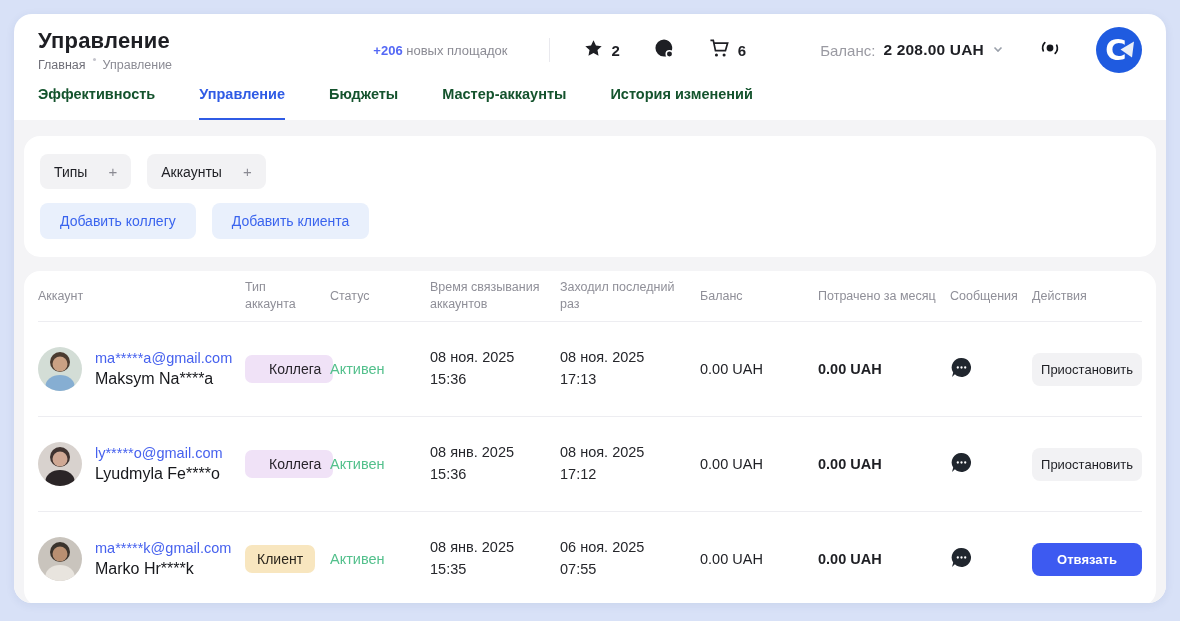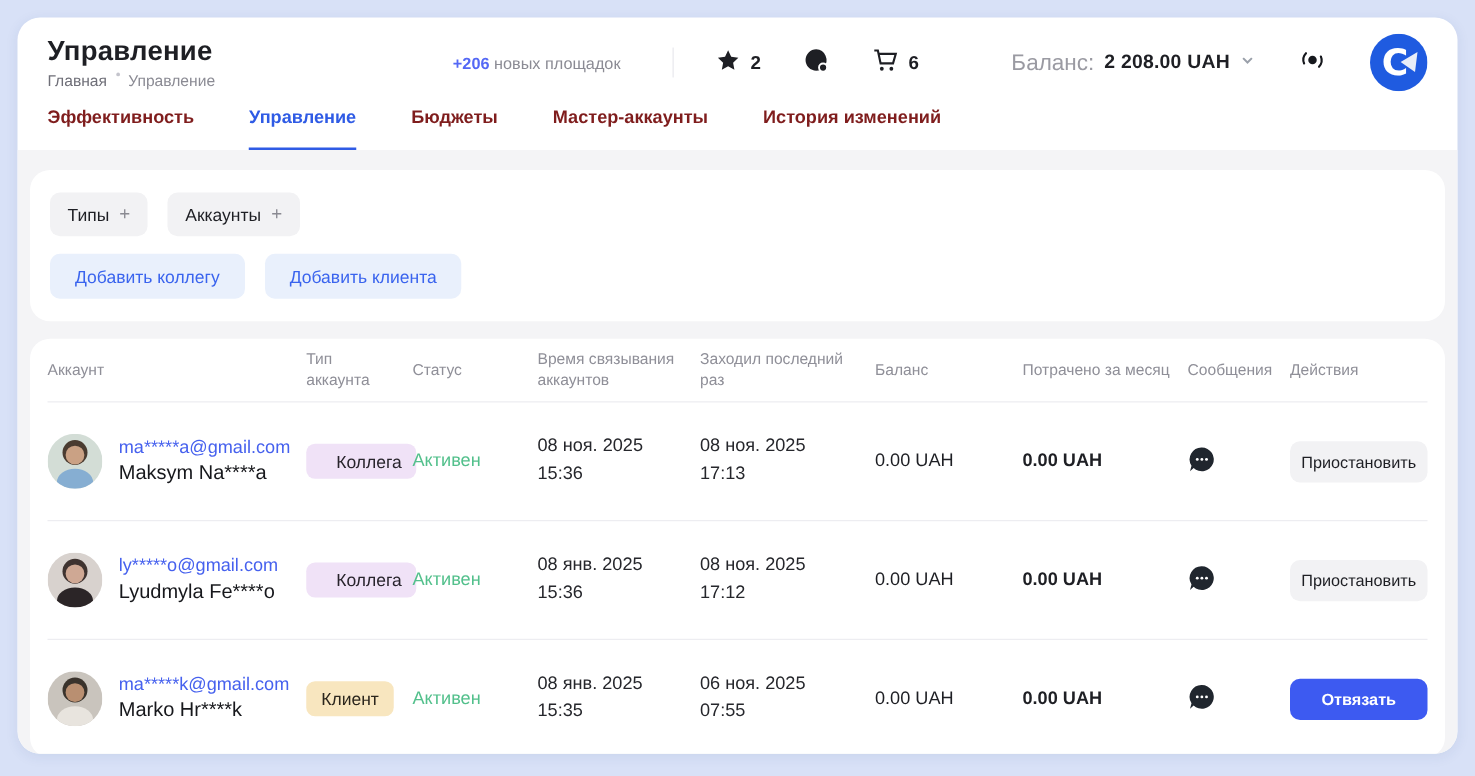--- a/index.html
+++ b/index.html
@@ -23,35 +23,35 @@
   .page-title { font-size:22px; font-weight:700; letter-spacing:.2px; }
   .breadcrumb { font-size:12.5px; color:#8b8b94; display:flex; gap:7px; align-items:flex-start; }
   .breadcrumb .crumb-home { color:#6f6f78; }
   .breadcrumb .dot { width:3px; height:3px; border-radius:50%; background:#c4c4cc; display:inline-block; }
   .header-right { margin-left:auto; display:flex; align-items:center; gap:34px; }
   .new-sites { font-size:13px; color:#8b8b94; white-space:nowrap; margin-right:8px; }
   .new-sites b { color:#5468f5; font-weight:700; }
   .v-divider { width:1px; height:24px; background:#e9e9ee; }
   .icon-count { display:flex; align-items:center; gap:8px; font-size:15px; font-weight:700; cursor:pointer; }
   .balance { display:flex; align-items:center; gap:8px; cursor:pointer; }
-  .balance-label { font-size:18px; color:#9a9aa2;padding-left:40px; }
+  .balance-label { font-size:15px; color:#9a9aa2;padding-left:40px; }
   .balance-value { font-size:15.5px; font-weight:700; letter-spacing:.2px; }
   .logo { width:46px; height:46px; flex:none; cursor:pointer; }
   
   .tabs { display:flex; gap:44px; padding:6px 24px 0 24px; height:40px; flex:none; }
-  .tab { font-size:14.5px; font-weight:700; color:#7f1d1d; padding-bottom:10px; cursor:pointer; border-bottom:2.5px solid transparent; white-space:nowrap; }
+  .tab { font-size:14.5px; font-weight:700; color:#14532d; padding-bottom:10px; cursor:pointer; border-bottom:2.5px solid transparent; white-space:nowrap; }
   .tab.active { color:#2f5be5; border-bottom-color:#2f5be5; }
   
   .content { flex:1; background:#f4f4f6; padding:16px 10px 4px 10px; overflow:hidden; }
   .card { background:#fff; border-radius:16px; }
   .filter-card { padding:18px 16px; display:flex; flex-direction:column; gap:14px; }
   .chip-row, .action-row { display:flex; gap:16px; }
   .chip {
     background:#f2f2f4; border:none; border-radius:8px; padding:9px 14px;
-    font-size:14px; color:#1e1f24; display:flex; align-items:center; gap:8px; cursor:pointer;
+    font-size:14px; color:#1e1f24; display:flex; align-items:center; gap:21px; cursor:pointer;
     font-family:inherit;
   }
   .chip .plus { color:#8a8a92; font-size:15px; }
   .btn-soft {
     background:#e9f0fc; color:#3a64ee; border:none; border-radius:8px;
     padding:10px 20px; font-size:14px; font-weight:500; cursor:pointer; font-family:inherit;
   }
   
   .table-card { margin-top:14px; padding:0 14px; }
   .trow {

